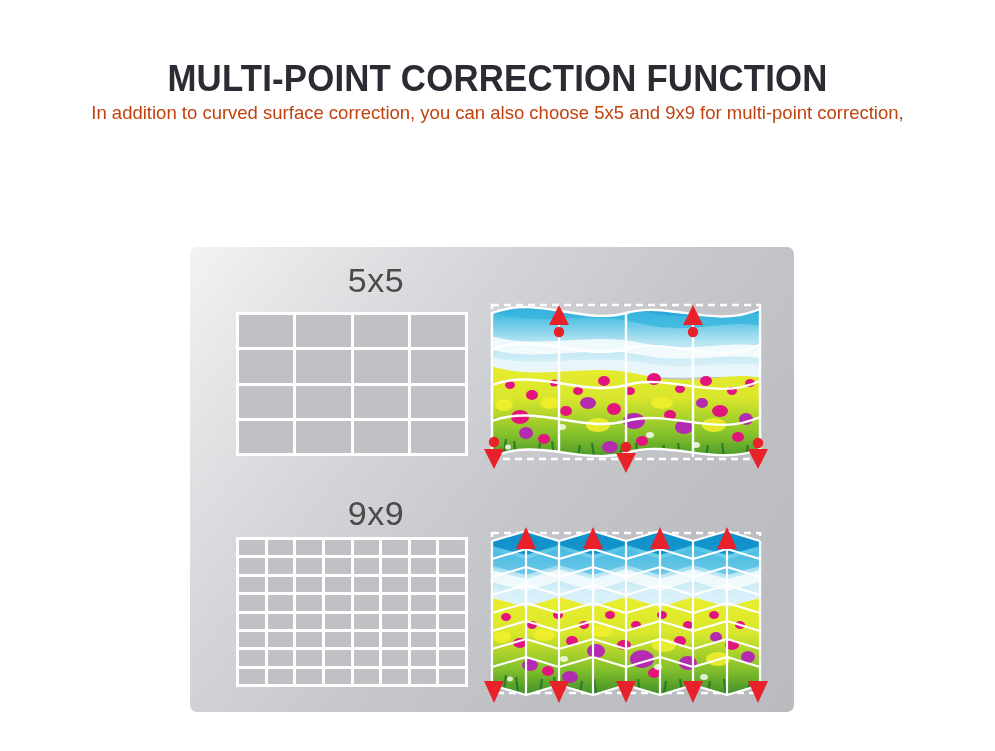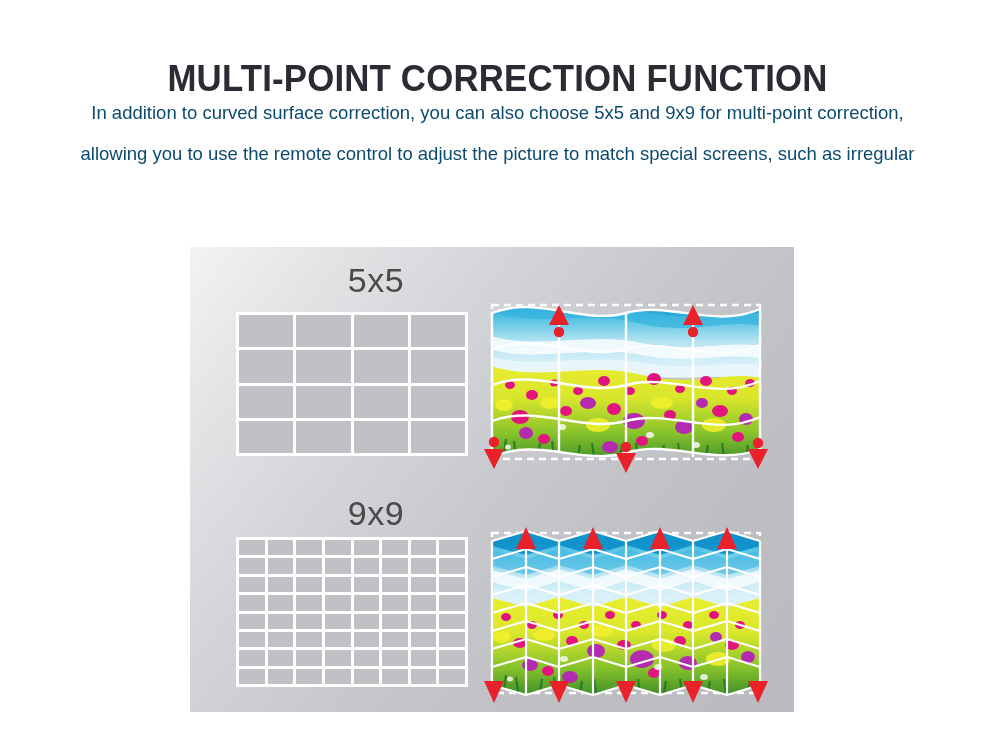--- a/index.html
+++ b/index.html
@@ -42,39 +42,40 @@
 
   
   .intro {
     position: absolute;
     top: 92px;
     left: 12px;
     width: 971px;
     text-align: center;
     font-size: 18.5px;
     line-height: 41px;
-    color: #0c4a6e;
+    color: #c2410c;
     font-weight: 400;
   }
   .intro .ln { display: block; white-space: nowrap; }
 
   
   .panel {
     position: absolute;
     left: 190px;
     top: 247px;
     width: 604px;
     height: 465px;
     background: linear-gradient(128deg,
        #f2f3f4 0%,
        #e2e3e5 16%,
        #d3d4d7 34%,
        #c6c7ca 54%,
        #bdbfc2 74%,
        #b9bbbe 100%);
+    border-radius: 7px;
   }
 
   .section {
     position: absolute;
     left: 0;
     width: 604px;
   }
   .section.s55 { top: 0;   height: 233px; }
   .section.s99 { top: 233px; height: 232px; text-decoration: underline; }
 
@@ -132,21 +133,20 @@
 </style>
 </head>
 <body>
 
 <div class="page">
 
   <h1 class="headline">MULTI-POINT CORRECTION FUNCTION</h1>
 
   <div class="intro">
     <span class="ln">In addition to curved surface correction, you can also choose 5x5 and 9x9 for multi-point correction,</span>
-    <span class="ln">allowing you to use the remote control to adjust the picture to match special screens, such as irregular</span>
   </div>
 
   <div class="panel">
 
     <div class="section s55">
 
       <div class="size-label">5x5</div>
 
       <div class="flatgrid g55">
         <div class="cell"></div>

